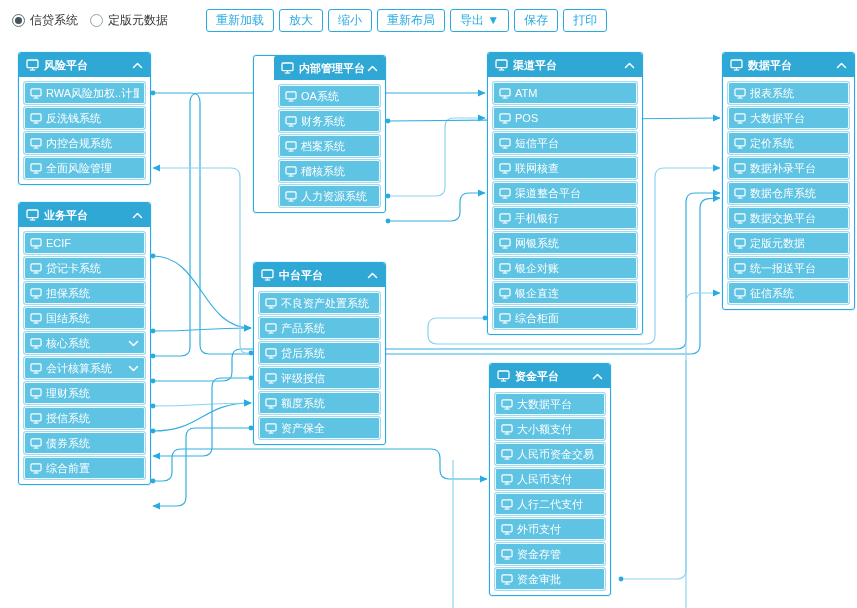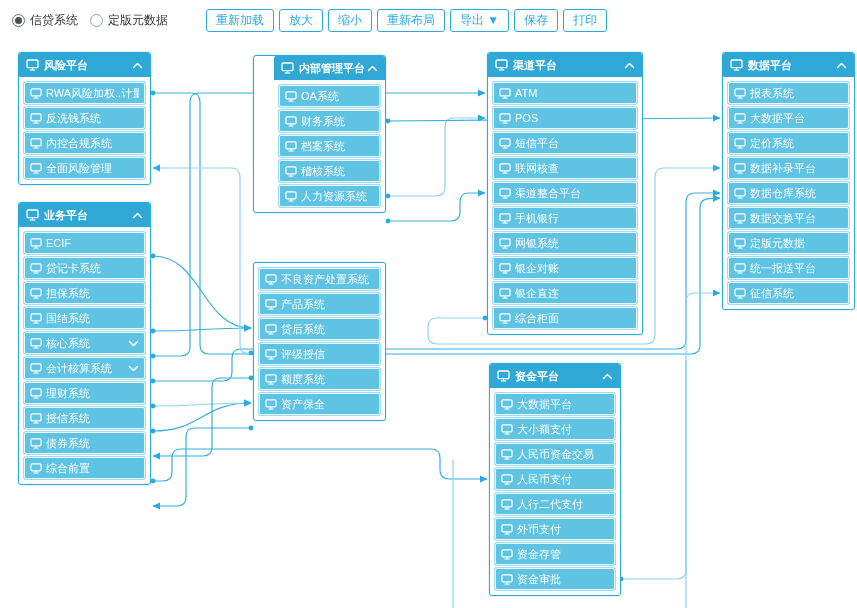--- a/index.html
+++ b/index.html
@@ -352,310 +352,325 @@
                 <rect x="1" y="1" width="11" height="7.6" rx="1.2" fill="none" stroke="#fff" stroke-width="1.3"></rect>
                 <line x1="6.5" y1="8.6" x2="6.5" y2="10.6" stroke="#fff" stroke-width="1.2"></line>
                 <line x1="3.8" y1="11" x2="9.2" y2="11" stroke="#fff" stroke-width="1.2"></line>
               </svg>
             </span>
             <span class="item-label">人力资源系统</span>
           </div>
         </div>
       </div>
       <div class="panel" style="left: 253px; top: 262px; width: 133px;">
-        <div class="panel-body">
-          <div class="item">
-            <span class="icon">
-              <svg width="12" height="11" viewBox="0 0 13 12">
-                <rect x="1" y="1" width="11" height="7.6" rx="1.2" fill="none" stroke="#fff" stroke-width="1.3"></rect>
-                <line x1="6.5" y1="8.6" x2="6.5" y2="10.6" stroke="#fff" stroke-width="1.2"></line>
-                <line x1="3.8" y1="11" x2="9.2" y2="11" stroke="#fff" stroke-width="1.2"></line>
-              </svg>
-            </span>
-            <span class="item-label">不良资产处置系统</span>
-          </div>
-          <div class="item">
-            <span class="icon">
-              <svg width="12" height="11" viewBox="0 0 13 12">
-                <rect x="1" y="1" width="11" height="7.6" rx="1.2" fill="none" stroke="#fff" stroke-width="1.3"></rect>
-                <line x1="6.5" y1="8.6" x2="6.5" y2="10.6" stroke="#fff" stroke-width="1.2"></line>
-                <line x1="3.8" y1="11" x2="9.2" y2="11" stroke="#fff" stroke-width="1.2"></line>
-              </svg>
-            </span>
-            <span class="item-label">产品系统</span>
-          </div>
-          <div class="item">
-            <span class="icon">
-              <svg width="12" height="11" viewBox="0 0 13 12">
-                <rect x="1" y="1" width="11" height="7.6" rx="1.2" fill="none" stroke="#fff" stroke-width="1.3"></rect>
-                <line x1="6.5" y1="8.6" x2="6.5" y2="10.6" stroke="#fff" stroke-width="1.2"></line>
-                <line x1="3.8" y1="11" x2="9.2" y2="11" stroke="#fff" stroke-width="1.2"></line>
-              </svg>
-            </span>
-            <span class="item-label">贷后系统</span>
-          </div>
-          <div class="item">
-            <span class="icon">
-              <svg width="12" height="11" viewBox="0 0 13 12">
-                <rect x="1" y="1" width="11" height="7.6" rx="1.2" fill="none" stroke="#fff" stroke-width="1.3"></rect>
-                <line x1="6.5" y1="8.6" x2="6.5" y2="10.6" stroke="#fff" stroke-width="1.2"></line>
-                <line x1="3.8" y1="11" x2="9.2" y2="11" stroke="#fff" stroke-width="1.2"></line>
-              </svg>
-            </span>
-            <span class="item-label">评级授信</span>
-          </div>
-          <div class="item">
-            <span class="icon">
-              <svg width="12" height="11" viewBox="0 0 13 12">
-                <rect x="1" y="1" width="11" height="7.6" rx="1.2" fill="none" stroke="#fff" stroke-width="1.3"></rect>
-                <line x1="6.5" y1="8.6" x2="6.5" y2="10.6" stroke="#fff" stroke-width="1.2"></line>
-                <line x1="3.8" y1="11" x2="9.2" y2="11" stroke="#fff" stroke-width="1.2"></line>
-              </svg>
-            </span>
-            <span class="item-label">额度系统</span>
-          </div>
-          <div class="item">
-            <span class="icon">
-              <svg width="12" height="11" viewBox="0 0 13 12">
-                <rect x="1" y="1" width="11" height="7.6" rx="1.2" fill="none" stroke="#fff" stroke-width="1.3"></rect>
-                <line x1="6.5" y1="8.6" x2="6.5" y2="10.6" stroke="#fff" stroke-width="1.2"></line>
-                <line x1="3.8" y1="11" x2="9.2" y2="11" stroke="#fff" stroke-width="1.2"></line>
-              </svg>
-            </span>
-            <span class="item-label">资产保全</span>
-          </div>
-        </div>
-      </div>
-      <div class="panel" style="left: 487px; top: 52px; width: 156px;">
         <div class="panel-header">
           <span class="icon">
             <svg width="13" height="12" viewBox="0 0 13 12">
               <rect x="1" y="1" width="11" height="7.6" rx="1.2" fill="none" stroke="#fff" stroke-width="1.3"></rect>
               <line x1="6.5" y1="8.6" x2="6.5" y2="10.6" stroke="#fff" stroke-width="1.2"></line>
               <line x1="3.8" y1="11" x2="9.2" y2="11" stroke="#fff" stroke-width="1.2"></line>
             </svg>
           </span>
-          <span class="panel-title">渠道平台</span>
+          <span class="panel-title">中台平台</span>
           <span class="icon">
             <svg width="11" height="7" viewBox="0 0 11 7">
               <polyline points="1.5,5.5 5.5,1.5 9.5,5.5" fill="none" stroke="#fff" stroke-width="1.5" stroke-linecap="round" stroke-linejoin="round"></polyline>
             </svg>
           </span>
         </div>
         <div class="panel-body">
           <div class="item">
             <span class="icon">
               <svg width="12" height="11" viewBox="0 0 13 12">
                 <rect x="1" y="1" width="11" height="7.6" rx="1.2" fill="none" stroke="#fff" stroke-width="1.3"></rect>
                 <line x1="6.5" y1="8.6" x2="6.5" y2="10.6" stroke="#fff" stroke-width="1.2"></line>
                 <line x1="3.8" y1="11" x2="9.2" y2="11" stroke="#fff" stroke-width="1.2"></line>
               </svg>
             </span>
-            <span class="item-label">ATM</span>
-          </div>
-          <div class="item">
-            <span class="icon">
-              <svg width="12" height="11" viewBox="0 0 13 12">
-                <rect x="1" y="1" width="11" height="7.6" rx="1.2" fill="none" stroke="#fff" stroke-width="1.3"></rect>
-                <line x1="6.5" y1="8.6" x2="6.5" y2="10.6" stroke="#fff" stroke-width="1.2"></line>
-                <line x1="3.8" y1="11" x2="9.2" y2="11" stroke="#fff" stroke-width="1.2"></line>
-              </svg>
-            </span>
-            <span class="item-label">POS</span>
-          </div>
-          <div class="item">
-            <span class="icon">
-              <svg width="12" height="11" viewBox="0 0 13 12">
-                <rect x="1" y="1" width="11" height="7.6" rx="1.2" fill="none" stroke="#fff" stroke-width="1.3"></rect>
-                <line x1="6.5" y1="8.6" x2="6.5" y2="10.6" stroke="#fff" stroke-width="1.2"></line>
-                <line x1="3.8" y1="11" x2="9.2" y2="11" stroke="#fff" stroke-width="1.2"></line>
-              </svg>
-            </span>
-            <span class="item-label">短信平台</span>
-          </div>
-          <div class="item">
-            <span class="icon">
-              <svg width="12" height="11" viewBox="0 0 13 12">
-                <rect x="1" y="1" width="11" height="7.6" rx="1.2" fill="none" stroke="#fff" stroke-width="1.3"></rect>
-                <line x1="6.5" y1="8.6" x2="6.5" y2="10.6" stroke="#fff" stroke-width="1.2"></line>
-                <line x1="3.8" y1="11" x2="9.2" y2="11" stroke="#fff" stroke-width="1.2"></line>
-              </svg>
-            </span>
-            <span class="item-label">联网核查</span>
-          </div>
-          <div class="item">
-            <span class="icon">
-              <svg width="12" height="11" viewBox="0 0 13 12">
-                <rect x="1" y="1" width="11" height="7.6" rx="1.2" fill="none" stroke="#fff" stroke-width="1.3"></rect>
-                <line x1="6.5" y1="8.6" x2="6.5" y2="10.6" stroke="#fff" stroke-width="1.2"></line>
-                <line x1="3.8" y1="11" x2="9.2" y2="11" stroke="#fff" stroke-width="1.2"></line>
-              </svg>
-            </span>
-            <span class="item-label">渠道整合平台</span>
-          </div>
-          <div class="item">
-            <span class="icon">
-              <svg width="12" height="11" viewBox="0 0 13 12">
-                <rect x="1" y="1" width="11" height="7.6" rx="1.2" fill="none" stroke="#fff" stroke-width="1.3"></rect>
-                <line x1="6.5" y1="8.6" x2="6.5" y2="10.6" stroke="#fff" stroke-width="1.2"></line>
-                <line x1="3.8" y1="11" x2="9.2" y2="11" stroke="#fff" stroke-width="1.2"></line>
-              </svg>
-            </span>
-            <span class="item-label">手机银行</span>
-          </div>
-          <div class="item">
-            <span class="icon">
-              <svg width="12" height="11" viewBox="0 0 13 12">
-                <rect x="1" y="1" width="11" height="7.6" rx="1.2" fill="none" stroke="#fff" stroke-width="1.3"></rect>
-                <line x1="6.5" y1="8.6" x2="6.5" y2="10.6" stroke="#fff" stroke-width="1.2"></line>
-                <line x1="3.8" y1="11" x2="9.2" y2="11" stroke="#fff" stroke-width="1.2"></line>
-              </svg>
-            </span>
-            <span class="item-label">网银系统</span>
-          </div>
-          <div class="item">
-            <span class="icon">
-              <svg width="12" height="11" viewBox="0 0 13 12">
-                <rect x="1" y="1" width="11" height="7.6" rx="1.2" fill="none" stroke="#fff" stroke-width="1.3"></rect>
-                <line x1="6.5" y1="8.6" x2="6.5" y2="10.6" stroke="#fff" stroke-width="1.2"></line>
-                <line x1="3.8" y1="11" x2="9.2" y2="11" stroke="#fff" stroke-width="1.2"></line>
-              </svg>
-            </span>
-            <span class="item-label">银企对账</span>
-          </div>
-          <div class="item">
-            <span class="icon">
-              <svg width="12" height="11" viewBox="0 0 13 12">
-                <rect x="1" y="1" width="11" height="7.6" rx="1.2" fill="none" stroke="#fff" stroke-width="1.3"></rect>
-                <line x1="6.5" y1="8.6" x2="6.5" y2="10.6" stroke="#fff" stroke-width="1.2"></line>
-                <line x1="3.8" y1="11" x2="9.2" y2="11" stroke="#fff" stroke-width="1.2"></line>
-              </svg>
-            </span>
-            <span class="item-label">银企直连</span>
-          </div>
-          <div class="item">
-            <span class="icon">
-              <svg width="12" height="11" viewBox="0 0 13 12">
-                <rect x="1" y="1" width="11" height="7.6" rx="1.2" fill="none" stroke="#fff" stroke-width="1.3"></rect>
-                <line x1="6.5" y1="8.6" x2="6.5" y2="10.6" stroke="#fff" stroke-width="1.2"></line>
-                <line x1="3.8" y1="11" x2="9.2" y2="11" stroke="#fff" stroke-width="1.2"></line>
-              </svg>
-            </span>
-            <span class="item-label">综合柜面</span>
-          </div>
-        </div>
-      </div>
-      <div class="panel" style="left: 489px; top: 363px; width: 132px;">
+            <span class="item-label">不良资产处置系统</span>
+          </div>
+          <div class="item">
+            <span class="icon">
+              <svg width="12" height="11" viewBox="0 0 13 12">
+                <rect x="1" y="1" width="11" height="7.6" rx="1.2" fill="none" stroke="#fff" stroke-width="1.3"></rect>
+                <line x1="6.5" y1="8.6" x2="6.5" y2="10.6" stroke="#fff" stroke-width="1.2"></line>
+                <line x1="3.8" y1="11" x2="9.2" y2="11" stroke="#fff" stroke-width="1.2"></line>
+              </svg>
+            </span>
+            <span class="item-label">产品系统</span>
+          </div>
+          <div class="item">
+            <span class="icon">
+              <svg width="12" height="11" viewBox="0 0 13 12">
+                <rect x="1" y="1" width="11" height="7.6" rx="1.2" fill="none" stroke="#fff" stroke-width="1.3"></rect>
+                <line x1="6.5" y1="8.6" x2="6.5" y2="10.6" stroke="#fff" stroke-width="1.2"></line>
+                <line x1="3.8" y1="11" x2="9.2" y2="11" stroke="#fff" stroke-width="1.2"></line>
+              </svg>
+            </span>
+            <span class="item-label">贷后系统</span>
+          </div>
+          <div class="item">
+            <span class="icon">
+              <svg width="12" height="11" viewBox="0 0 13 12">
+                <rect x="1" y="1" width="11" height="7.6" rx="1.2" fill="none" stroke="#fff" stroke-width="1.3"></rect>
+                <line x1="6.5" y1="8.6" x2="6.5" y2="10.6" stroke="#fff" stroke-width="1.2"></line>
+                <line x1="3.8" y1="11" x2="9.2" y2="11" stroke="#fff" stroke-width="1.2"></line>
+              </svg>
+            </span>
+            <span class="item-label">评级授信</span>
+          </div>
+          <div class="item">
+            <span class="icon">
+              <svg width="12" height="11" viewBox="0 0 13 12">
+                <rect x="1" y="1" width="11" height="7.6" rx="1.2" fill="none" stroke="#fff" stroke-width="1.3"></rect>
+                <line x1="6.5" y1="8.6" x2="6.5" y2="10.6" stroke="#fff" stroke-width="1.2"></line>
+                <line x1="3.8" y1="11" x2="9.2" y2="11" stroke="#fff" stroke-width="1.2"></line>
+              </svg>
+            </span>
+            <span class="item-label">额度系统</span>
+          </div>
+          <div class="item">
+            <span class="icon">
+              <svg width="12" height="11" viewBox="0 0 13 12">
+                <rect x="1" y="1" width="11" height="7.6" rx="1.2" fill="none" stroke="#fff" stroke-width="1.3"></rect>
+                <line x1="6.5" y1="8.6" x2="6.5" y2="10.6" stroke="#fff" stroke-width="1.2"></line>
+                <line x1="3.8" y1="11" x2="9.2" y2="11" stroke="#fff" stroke-width="1.2"></line>
+              </svg>
+            </span>
+            <span class="item-label">资产保全</span>
+          </div>
+        </div>
+      </div>
+      <div class="panel" style="left: 487px; top: 52px; width: 156px;">
         <div class="panel-header">
           <span class="icon">
             <svg width="13" height="12" viewBox="0 0 13 12">
               <rect x="1" y="1" width="11" height="7.6" rx="1.2" fill="none" stroke="#fff" stroke-width="1.3"></rect>
               <line x1="6.5" y1="8.6" x2="6.5" y2="10.6" stroke="#fff" stroke-width="1.2"></line>
               <line x1="3.8" y1="11" x2="9.2" y2="11" stroke="#fff" stroke-width="1.2"></line>
             </svg>
           </span>
-          <span class="panel-title">资金平台</span>
+          <span class="panel-title">渠道平台</span>
           <span class="icon">
             <svg width="11" height="7" viewBox="0 0 11 7">
               <polyline points="1.5,5.5 5.5,1.5 9.5,5.5" fill="none" stroke="#fff" stroke-width="1.5" stroke-linecap="round" stroke-linejoin="round"></polyline>
             </svg>
           </span>
         </div>
         <div class="panel-body">
           <div class="item">
             <span class="icon">
               <svg width="12" height="11" viewBox="0 0 13 12">
                 <rect x="1" y="1" width="11" height="7.6" rx="1.2" fill="none" stroke="#fff" stroke-width="1.3"></rect>
                 <line x1="6.5" y1="8.6" x2="6.5" y2="10.6" stroke="#fff" stroke-width="1.2"></line>
                 <line x1="3.8" y1="11" x2="9.2" y2="11" stroke="#fff" stroke-width="1.2"></line>
               </svg>
             </span>
-            <span class="item-label">大数据平台</span>
-          </div>
-          <div class="item">
-            <span class="icon">
-              <svg width="12" height="11" viewBox="0 0 13 12">
-                <rect x="1" y="1" width="11" height="7.6" rx="1.2" fill="none" stroke="#fff" stroke-width="1.3"></rect>
-                <line x1="6.5" y1="8.6" x2="6.5" y2="10.6" stroke="#fff" stroke-width="1.2"></line>
-                <line x1="3.8" y1="11" x2="9.2" y2="11" stroke="#fff" stroke-width="1.2"></line>
-              </svg>
-            </span>
-            <span class="item-label">大小额支付</span>
-          </div>
-          <div class="item">
-            <span class="icon">
-              <svg width="12" height="11" viewBox="0 0 13 12">
-                <rect x="1" y="1" width="11" height="7.6" rx="1.2" fill="none" stroke="#fff" stroke-width="1.3"></rect>
-                <line x1="6.5" y1="8.6" x2="6.5" y2="10.6" stroke="#fff" stroke-width="1.2"></line>
-                <line x1="3.8" y1="11" x2="9.2" y2="11" stroke="#fff" stroke-width="1.2"></line>
-              </svg>
-            </span>
-            <span class="item-label">人民币资金交易</span>
-          </div>
-          <div class="item">
-            <span class="icon">
-              <svg width="12" height="11" viewBox="0 0 13 12">
-                <rect x="1" y="1" width="11" height="7.6" rx="1.2" fill="none" stroke="#fff" stroke-width="1.3"></rect>
-                <line x1="6.5" y1="8.6" x2="6.5" y2="10.6" stroke="#fff" stroke-width="1.2"></line>
-                <line x1="3.8" y1="11" x2="9.2" y2="11" stroke="#fff" stroke-width="1.2"></line>
-              </svg>
-            </span>
-            <span class="item-label">人民币支付</span>
-          </div>
-          <div class="item">
-            <span class="icon">
-              <svg width="12" height="11" viewBox="0 0 13 12">
-                <rect x="1" y="1" width="11" height="7.6" rx="1.2" fill="none" stroke="#fff" stroke-width="1.3"></rect>
-                <line x1="6.5" y1="8.6" x2="6.5" y2="10.6" stroke="#fff" stroke-width="1.2"></line>
-                <line x1="3.8" y1="11" x2="9.2" y2="11" stroke="#fff" stroke-width="1.2"></line>
-              </svg>
-            </span>
-            <span class="item-label">人行二代支付</span>
-          </div>
-          <div class="item">
-            <span class="icon">
-              <svg width="12" height="11" viewBox="0 0 13 12">
-                <rect x="1" y="1" width="11" height="7.6" rx="1.2" fill="none" stroke="#fff" stroke-width="1.3"></rect>
-                <line x1="6.5" y1="8.6" x2="6.5" y2="10.6" stroke="#fff" stroke-width="1.2"></line>
-                <line x1="3.8" y1="11" x2="9.2" y2="11" stroke="#fff" stroke-width="1.2"></line>
-              </svg>
-            </span>
-            <span class="item-label">外币支付</span>
-          </div>
-          <div class="item">
-            <span class="icon">
-              <svg width="12" height="11" viewBox="0 0 13 12">
-                <rect x="1" y="1" width="11" height="7.6" rx="1.2" fill="none" stroke="#fff" stroke-width="1.3"></rect>
-                <line x1="6.5" y1="8.6" x2="6.5" y2="10.6" stroke="#fff" stroke-width="1.2"></line>
-                <line x1="3.8" y1="11" x2="9.2" y2="11" stroke="#fff" stroke-width="1.2"></line>
-              </svg>
-            </span>
-            <span class="item-label">资金存管</span>
-          </div>
-          <div class="item">
-            <span class="icon">
-              <svg width="12" height="11" viewBox="0 0 13 12">
-                <rect x="1" y="1" width="11" height="7.6" rx="1.2" fill="none" stroke="#fff" stroke-width="1.3"></rect>
-                <line x1="6.5" y1="8.6" x2="6.5" y2="10.6" stroke="#fff" stroke-width="1.2"></line>
-                <line x1="3.8" y1="11" x2="9.2" y2="11" stroke="#fff" stroke-width="1.2"></line>
-              </svg>
-            </span>
-            <span class="item-label">资金审批</span>
-          </div>
-        </div>
-      </div>
-      <div class="panel" style="left: 722px; top: 52px; width: 133px;">
+            <span class="item-label">ATM</span>
+          </div>
+          <div class="item">
+            <span class="icon">
+              <svg width="12" height="11" viewBox="0 0 13 12">
+                <rect x="1" y="1" width="11" height="7.6" rx="1.2" fill="none" stroke="#fff" stroke-width="1.3"></rect>
+                <line x1="6.5" y1="8.6" x2="6.5" y2="10.6" stroke="#fff" stroke-width="1.2"></line>
+                <line x1="3.8" y1="11" x2="9.2" y2="11" stroke="#fff" stroke-width="1.2"></line>
+              </svg>
+            </span>
+            <span class="item-label">POS</span>
+          </div>
+          <div class="item">
+            <span class="icon">
+              <svg width="12" height="11" viewBox="0 0 13 12">
+                <rect x="1" y="1" width="11" height="7.6" rx="1.2" fill="none" stroke="#fff" stroke-width="1.3"></rect>
+                <line x1="6.5" y1="8.6" x2="6.5" y2="10.6" stroke="#fff" stroke-width="1.2"></line>
+                <line x1="3.8" y1="11" x2="9.2" y2="11" stroke="#fff" stroke-width="1.2"></line>
+              </svg>
+            </span>
+            <span class="item-label">短信平台</span>
+          </div>
+          <div class="item">
+            <span class="icon">
+              <svg width="12" height="11" viewBox="0 0 13 12">
+                <rect x="1" y="1" width="11" height="7.6" rx="1.2" fill="none" stroke="#fff" stroke-width="1.3"></rect>
+                <line x1="6.5" y1="8.6" x2="6.5" y2="10.6" stroke="#fff" stroke-width="1.2"></line>
+                <line x1="3.8" y1="11" x2="9.2" y2="11" stroke="#fff" stroke-width="1.2"></line>
+              </svg>
+            </span>
+            <span class="item-label">联网核查</span>
+          </div>
+          <div class="item">
+            <span class="icon">
+              <svg width="12" height="11" viewBox="0 0 13 12">
+                <rect x="1" y="1" width="11" height="7.6" rx="1.2" fill="none" stroke="#fff" stroke-width="1.3"></rect>
+                <line x1="6.5" y1="8.6" x2="6.5" y2="10.6" stroke="#fff" stroke-width="1.2"></line>
+                <line x1="3.8" y1="11" x2="9.2" y2="11" stroke="#fff" stroke-width="1.2"></line>
+              </svg>
+            </span>
+            <span class="item-label">渠道整合平台</span>
+          </div>
+          <div class="item">
+            <span class="icon">
+              <svg width="12" height="11" viewBox="0 0 13 12">
+                <rect x="1" y="1" width="11" height="7.6" rx="1.2" fill="none" stroke="#fff" stroke-width="1.3"></rect>
+                <line x1="6.5" y1="8.6" x2="6.5" y2="10.6" stroke="#fff" stroke-width="1.2"></line>
+                <line x1="3.8" y1="11" x2="9.2" y2="11" stroke="#fff" stroke-width="1.2"></line>
+              </svg>
+            </span>
+            <span class="item-label">手机银行</span>
+          </div>
+          <div class="item">
+            <span class="icon">
+              <svg width="12" height="11" viewBox="0 0 13 12">
+                <rect x="1" y="1" width="11" height="7.6" rx="1.2" fill="none" stroke="#fff" stroke-width="1.3"></rect>
+                <line x1="6.5" y1="8.6" x2="6.5" y2="10.6" stroke="#fff" stroke-width="1.2"></line>
+                <line x1="3.8" y1="11" x2="9.2" y2="11" stroke="#fff" stroke-width="1.2"></line>
+              </svg>
+            </span>
+            <span class="item-label">网银系统</span>
+          </div>
+          <div class="item">
+            <span class="icon">
+              <svg width="12" height="11" viewBox="0 0 13 12">
+                <rect x="1" y="1" width="11" height="7.6" rx="1.2" fill="none" stroke="#fff" stroke-width="1.3"></rect>
+                <line x1="6.5" y1="8.6" x2="6.5" y2="10.6" stroke="#fff" stroke-width="1.2"></line>
+                <line x1="3.8" y1="11" x2="9.2" y2="11" stroke="#fff" stroke-width="1.2"></line>
+              </svg>
+            </span>
+            <span class="item-label">银企对账</span>
+          </div>
+          <div class="item">
+            <span class="icon">
+              <svg width="12" height="11" viewBox="0 0 13 12">
+                <rect x="1" y="1" width="11" height="7.6" rx="1.2" fill="none" stroke="#fff" stroke-width="1.3"></rect>
+                <line x1="6.5" y1="8.6" x2="6.5" y2="10.6" stroke="#fff" stroke-width="1.2"></line>
+                <line x1="3.8" y1="11" x2="9.2" y2="11" stroke="#fff" stroke-width="1.2"></line>
+              </svg>
+            </span>
+            <span class="item-label">银企直连</span>
+          </div>
+          <div class="item">
+            <span class="icon">
+              <svg width="12" height="11" viewBox="0 0 13 12">
+                <rect x="1" y="1" width="11" height="7.6" rx="1.2" fill="none" stroke="#fff" stroke-width="1.3"></rect>
+                <line x1="6.5" y1="8.6" x2="6.5" y2="10.6" stroke="#fff" stroke-width="1.2"></line>
+                <line x1="3.8" y1="11" x2="9.2" y2="11" stroke="#fff" stroke-width="1.2"></line>
+              </svg>
+            </span>
+            <span class="item-label">综合柜面</span>
+          </div>
+        </div>
+      </div>
+      <div class="panel" style="left: 489px; top: 363px; width: 122px;">
         <div class="panel-header">
           <span class="icon">
             <svg width="13" height="12" viewBox="0 0 13 12">
               <rect x="1" y="1" width="11" height="7.6" rx="1.2" fill="none" stroke="#fff" stroke-width="1.3"></rect>
               <line x1="6.5" y1="8.6" x2="6.5" y2="10.6" stroke="#fff" stroke-width="1.2"></line>
               <line x1="3.8" y1="11" x2="9.2" y2="11" stroke="#fff" stroke-width="1.2"></line>
             </svg>
           </span>
+          <span class="panel-title">资金平台</span>
+          <span class="icon">
+            <svg width="11" height="7" viewBox="0 0 11 7">
+              <polyline points="1.5,5.5 5.5,1.5 9.5,5.5" fill="none" stroke="#fff" stroke-width="1.5" stroke-linecap="round" stroke-linejoin="round"></polyline>
+            </svg>
+          </span>
+        </div>
+        <div class="panel-body">
+          <div class="item">
+            <span class="icon">
+              <svg width="12" height="11" viewBox="0 0 13 12">
+                <rect x="1" y="1" width="11" height="7.6" rx="1.2" fill="none" stroke="#fff" stroke-width="1.3"></rect>
+                <line x1="6.5" y1="8.6" x2="6.5" y2="10.6" stroke="#fff" stroke-width="1.2"></line>
+                <line x1="3.8" y1="11" x2="9.2" y2="11" stroke="#fff" stroke-width="1.2"></line>
+              </svg>
+            </span>
+            <span class="item-label">大数据平台</span>
+          </div>
+          <div class="item">
+            <span class="icon">
+              <svg width="12" height="11" viewBox="0 0 13 12">
+                <rect x="1" y="1" width="11" height="7.6" rx="1.2" fill="none" stroke="#fff" stroke-width="1.3"></rect>
+                <line x1="6.5" y1="8.6" x2="6.5" y2="10.6" stroke="#fff" stroke-width="1.2"></line>
+                <line x1="3.8" y1="11" x2="9.2" y2="11" stroke="#fff" stroke-width="1.2"></line>
+              </svg>
+            </span>
+            <span class="item-label">大小额支付</span>
+          </div>
+          <div class="item">
+            <span class="icon">
+              <svg width="12" height="11" viewBox="0 0 13 12">
+                <rect x="1" y="1" width="11" height="7.6" rx="1.2" fill="none" stroke="#fff" stroke-width="1.3"></rect>
+                <line x1="6.5" y1="8.6" x2="6.5" y2="10.6" stroke="#fff" stroke-width="1.2"></line>
+                <line x1="3.8" y1="11" x2="9.2" y2="11" stroke="#fff" stroke-width="1.2"></line>
+              </svg>
+            </span>
+            <span class="item-label">人民币资金交易</span>
+          </div>
+          <div class="item">
+            <span class="icon">
+              <svg width="12" height="11" viewBox="0 0 13 12">
+                <rect x="1" y="1" width="11" height="7.6" rx="1.2" fill="none" stroke="#fff" stroke-width="1.3"></rect>
+                <line x1="6.5" y1="8.6" x2="6.5" y2="10.6" stroke="#fff" stroke-width="1.2"></line>
+                <line x1="3.8" y1="11" x2="9.2" y2="11" stroke="#fff" stroke-width="1.2"></line>
+              </svg>
+            </span>
+            <span class="item-label">人民币支付</span>
+          </div>
+          <div class="item">
+            <span class="icon">
+              <svg width="12" height="11" viewBox="0 0 13 12">
+                <rect x="1" y="1" width="11" height="7.6" rx="1.2" fill="none" stroke="#fff" stroke-width="1.3"></rect>
+                <line x1="6.5" y1="8.6" x2="6.5" y2="10.6" stroke="#fff" stroke-width="1.2"></line>
+                <line x1="3.8" y1="11" x2="9.2" y2="11" stroke="#fff" stroke-width="1.2"></line>
+              </svg>
+            </span>
+            <span class="item-label">人行二代支付</span>
+          </div>
+          <div class="item">
+            <span class="icon">
+              <svg width="12" height="11" viewBox="0 0 13 12">
+                <rect x="1" y="1" width="11" height="7.6" rx="1.2" fill="none" stroke="#fff" stroke-width="1.3"></rect>
+                <line x1="6.5" y1="8.6" x2="6.5" y2="10.6" stroke="#fff" stroke-width="1.2"></line>
+                <line x1="3.8" y1="11" x2="9.2" y2="11" stroke="#fff" stroke-width="1.2"></line>
+              </svg>
+            </span>
+            <span class="item-label">外币支付</span>
+          </div>
+          <div class="item">
+            <span class="icon">
+              <svg width="12" height="11" viewBox="0 0 13 12">
+                <rect x="1" y="1" width="11" height="7.6" rx="1.2" fill="none" stroke="#fff" stroke-width="1.3"></rect>
+                <line x1="6.5" y1="8.6" x2="6.5" y2="10.6" stroke="#fff" stroke-width="1.2"></line>
+                <line x1="3.8" y1="11" x2="9.2" y2="11" stroke="#fff" stroke-width="1.2"></line>
+              </svg>
+            </span>
+            <span class="item-label">资金存管</span>
+          </div>
+          <div class="item">
+            <span class="icon">
+              <svg width="12" height="11" viewBox="0 0 13 12">
+                <rect x="1" y="1" width="11" height="7.6" rx="1.2" fill="none" stroke="#fff" stroke-width="1.3"></rect>
+                <line x1="6.5" y1="8.6" x2="6.5" y2="10.6" stroke="#fff" stroke-width="1.2"></line>
+                <line x1="3.8" y1="11" x2="9.2" y2="11" stroke="#fff" stroke-width="1.2"></line>
+              </svg>
+            </span>
+            <span class="item-label">资金审批</span>
+          </div>
+        </div>
+      </div>
+      <div class="panel" style="left: 722px; top: 52px; width: 133px;">
+        <div class="panel-header">
+          <span class="icon">
+            <svg width="13" height="12" viewBox="0 0 13 12">
+              <rect x="1" y="1" width="11" height="7.6" rx="1.2" fill="none" stroke="#fff" stroke-width="1.3"></rect>
+              <line x1="6.5" y1="8.6" x2="6.5" y2="10.6" stroke="#fff" stroke-width="1.2"></line>
+              <line x1="3.8" y1="11" x2="9.2" y2="11" stroke="#fff" stroke-width="1.2"></line>
+            </svg>
+          </span>
           <span class="panel-title">数据平台</span>
           <span class="icon">
             <svg width="11" height="7" viewBox="0 0 11 7">
               <polyline points="1.5,5.5 5.5,1.5 9.5,5.5" fill="none" stroke="#fff" stroke-width="1.5" stroke-linecap="round" stroke-linejoin="round"></polyline>
             </svg>
           </span>
         </div>
         <div class="panel-body">
           <div class="item">
             <span class="icon">

